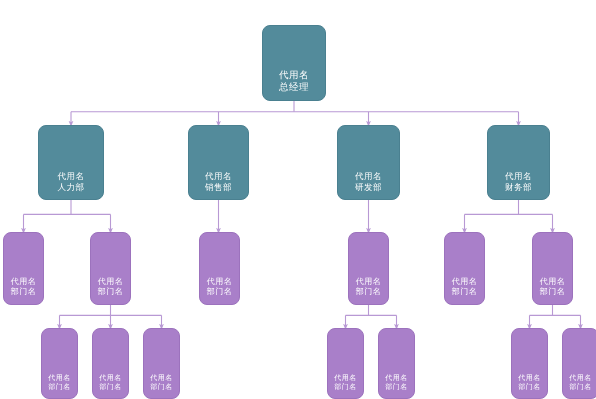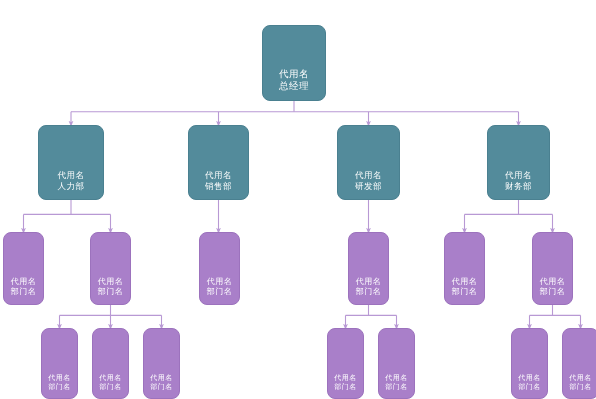--- a/index.html
+++ b/index.html
@@ -6,21 +6,21 @@
   html,body{margin:0;padding:0;}
   body{
     width:596px;height:399px;
     background:#ffffff;
     font-family:"DejaVu Sans","Liberation Sans",sans-serif;
     overflow:hidden;
     position:relative;
   }
   #chart{
     position:absolute;inset:0;
-    width:596px;height:349px;font-family:Liberation Mono, monospace;
+    width:596px;height:349px;
   }
   #edges{
     position:absolute;left:0;top:0;
     width:596px;height:399px;
     pointer-events:none;
   }
   .node{
     position:absolute;
     box-sizing:border-box;
     border-radius:8px;

